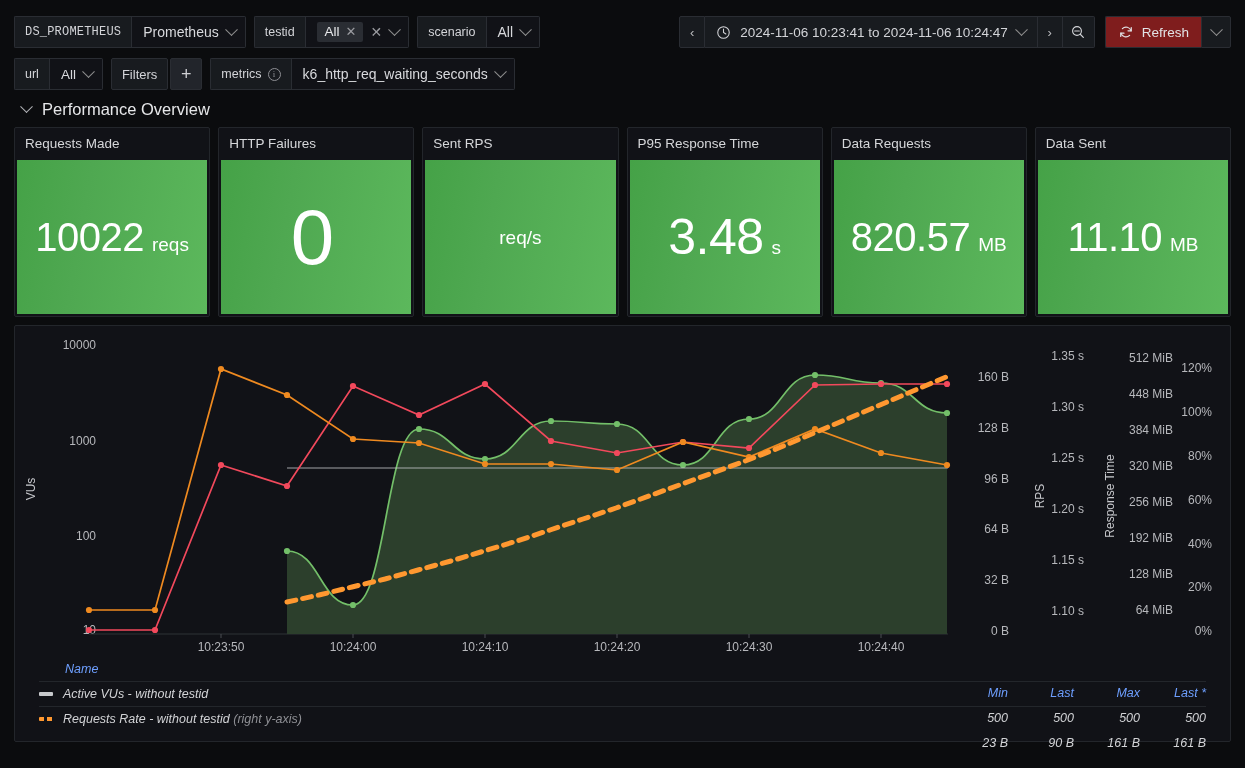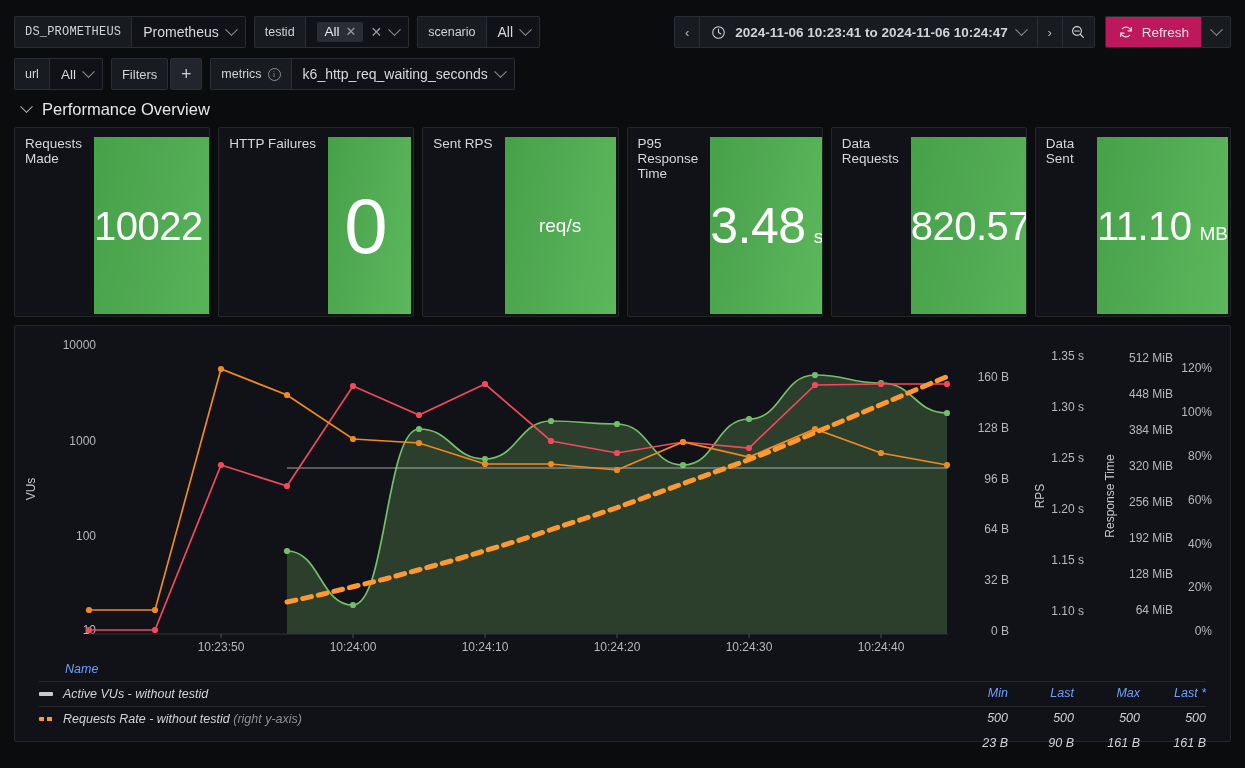--- a/index.html
+++ b/index.html
@@ -78,48 +78,48 @@
   }
 
   
   .timecluster { display:flex; align-items:center; margin-left:auto; }
   .tcell {
     display:flex;align-items:center;justify-content:center;
     height:32px; background:#181b1f; border:1px solid #2a2d33;
     color:#d3d4d8;
   }
   .tcell.arrow { width:26px; font-size:13px; color:#b9babd; }
-  .tcell.main { gap:9px; padding:0 11px; font-size:13.5px; border-left:none;border-right:none;font-weight:bold;}
+  .tcell.main { gap:9px; padding:0 11px; font-size:13.5px; border-left:none;border-right:none;}
   .tcell.zoom { width:32px; border-left:none; }
   .refreshgrp { display:flex; align-items:stretch; margin-left:10px; }
   .rbtn {
     display:flex;align-items:center;gap:8px;
     height:32px;padding:0 12px;
-    background:#be185d;border:1px solid #2a2d33;border-right:none;
+    background:#7f1d1d;border:1px solid #2a2d33;border-right:none;
     font-size:13.5px;color:#e2e3e6;border-radius:2px 0 0 2px;
   }
   .rcaret{
     display:flex;align-items:center;justify-content:center;
     width:30px;height:32px;background:#181b1f;border:1px solid #2a2d33;border-radius:0 2px 2px 0;
   }
 
   
   .rowhdr { display:flex; align-items:center; gap:11px; padding: 6px 0 8px 22px; }
   .rowhdr .rchev {
     width:9px;height:9px;border-right:1.7px solid #b0b1b5;border-bottom:1.7px solid #b0b1b5;
     transform: rotate(45deg) translate(-2px,-2px);
   }
   .rowtitle { font-size:16.5px; color:#e6e7e9; }
 
   
   .statrow { display:flex; gap:8px; padding: 0 14px; }
   .statpanel {
     flex: 1 1 0; height: 190px;
     background:#111217; border:1px solid #23262b; border-radius:2px;
-    display:flex; flex-direction:row; overflow:hidden;
+    display:flex; flex-direction:column; overflow:hidden;
   }
   .statttl { padding:8px 10px 0 10px; font-size:13.5px; color:#d6d7da; font-weight:500; }
   .statbody {
     margin: 9px 2px 2px 2px;
     flex:1;
     background: linear-gradient(100deg, #45a247 0%, #4fa851 35%, #5cb85c 100%);
     display:flex; align-items:center; justify-content:center;
   }
   .statval {
     display:flex; align-items:baseline; gap:8px;

